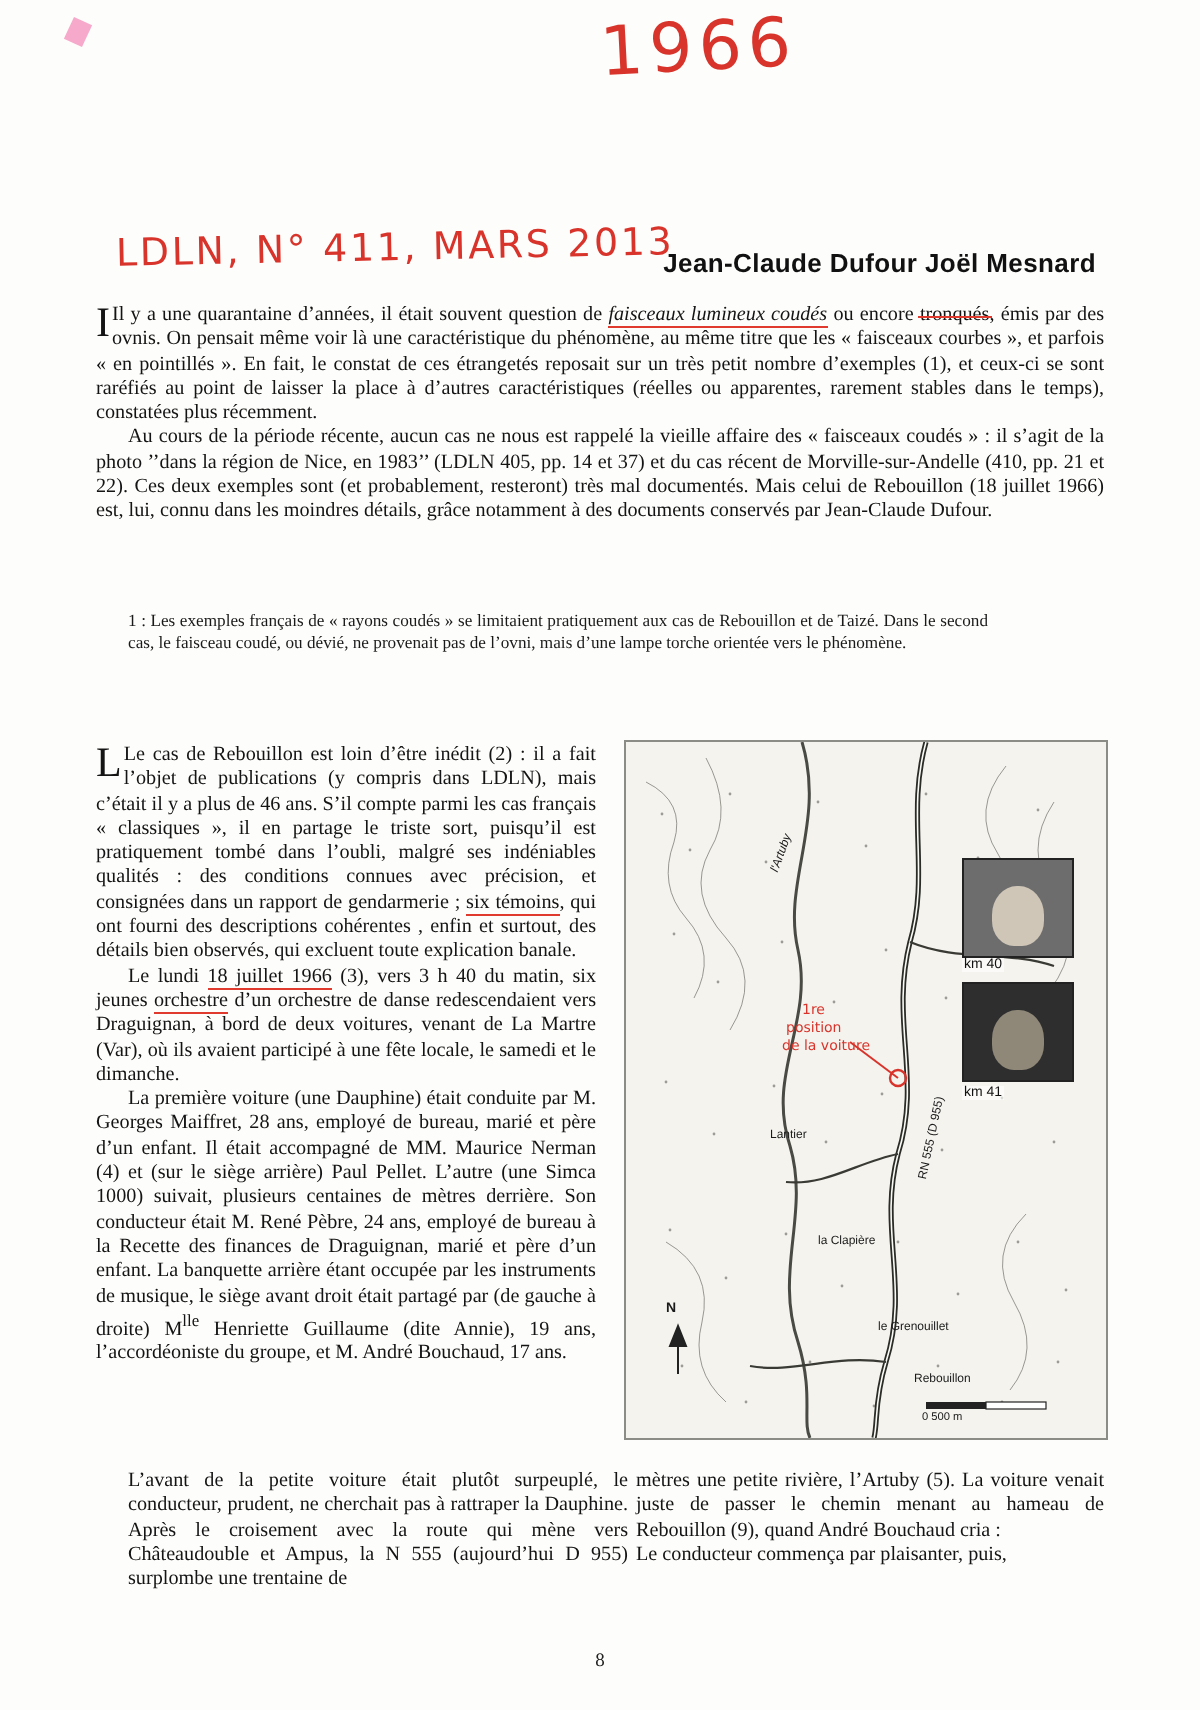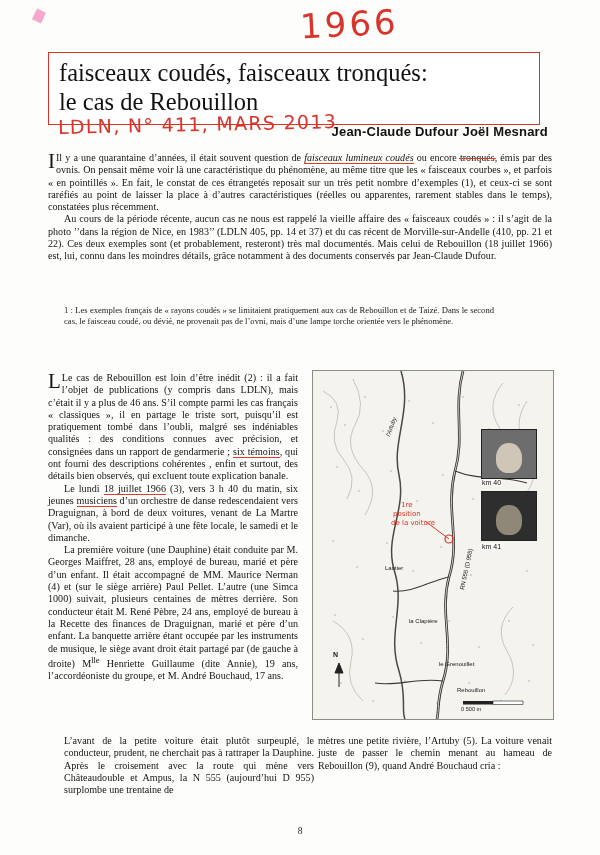--- a/index.html
+++ b/index.html
@@ -203,43 +203,39 @@
 </style>
 </head>
 <body>
 
 <div class="page">
 
   <div class="pink-mark"></div>
 
   <div class="year">1966</div>
 
-  <div class="title-box">
-    <div class="title-line1">faisceaux coudés, faisceaux tronqués:</div>
-    <div class="title-line2">le cas de Rebouillon</div>
-  </div>
 
   <div class="ref-line">LDLN, N° 411, MARS 2013</div>
   <div class="authors">Jean-Claude Dufour   Joël Mesnard</div>
 
   <div class="col" id="intro">
     <p class="noind">
       <span class="dropcap">I</span><span>Il y a une quarantaine d’années, il était souvent question de </span><span class="hl-italic u-red">faisceaux lumineux coudés</span><span> ou encore </span><span class="strike-red">tronqués</span><span>, émis par des ovnis. On pensait même voir là une caractéristique du phénomène, au même titre que les « faisceaux courbes », et parfois « en pointillés ».  En fait, le constat de ces étrangetés reposait sur un très petit nombre d’exemples (1), et ceux-ci se sont raréfiés au point de laisser la place à d’autres caractéristiques (réelles ou apparentes, rarement stables dans le temps), constatées plus récemment.</span>
     </p>
     <p>Au cours de la période récente, aucun cas ne nous est rappelé la vieille affaire des « faisceaux coudés » : il s’agit de la photo ’’dans la région de Nice, en 1983’’ (LDLN 405, pp. 14 et 37) et du cas récent de Morville-sur-Andelle (410, pp. 21 et 22). Ces deux exemples sont (et probablement, resteront) très mal documentés. Mais celui de Rebouillon (18 juillet 1966) est, lui, connu dans les moindres détails, grâce notamment à des documents conservés par Jean-Claude Dufour.</p>
   </div>
 
   <div class="footnote">1 : Les exemples français de « rayons coudés » se limitaient pratiquement aux cas de Rebouillon et de Taizé. Dans le second cas, le faisceau coudé, ou dévié, ne provenait pas de l’ovni, mais d’une lampe torche orientée vers le phénomène.</div>
 
   <div class="col" id="leftcol">
     <p class="noind">
       <span class="dropcap">L</span><span>Le cas de Rebouillon est loin d’être inédit (2) : il a fait l’objet de publications (y compris dans LDLN), mais c’était il y a plus de 46 ans. S’il compte parmi les cas français « classiques », il en partage le triste sort, puisqu’il est pratiquement tombé dans l’oubli, malgré ses indéniables qualités : des conditions connues avec précision, et consignées dans un rapport de gendarmerie ; </span><span class="u-red">six témoins</span><span>, qui ont fourni des descriptions cohérentes , enfin et surtout, des détails bien observés, qui excluent toute explication banale.</span>
     </p>
     <p>
-      <span>Le lundi </span><span class="u-red">18 juillet 1966</span><span> (3), vers 3 h 40 du matin, six jeunes </span><span class="u-red">musiciens</span><span> d’un orchestre de danse redescendaient vers Draguignan, à bord de deux voitures, venant de La Martre (Var), où ils avaient participé à une fête locale, le samedi et le dimanche.</span>
+      <span>Le lundi </span><span class="u-red">18 juillet 1966</span><span> (3), vers 3 h 40 du matin, six jeunes </span><span class="u-red">orchestre</span><span> d’un orchestre de danse redescendaient vers Draguignan, à bord de deux voitures, venant de La Martre (Var), où ils avaient participé à une fête locale, le samedi et le dimanche.</span>
     </p>
     <p>
       <span>La première voiture (une Dauphine) était conduite par M. Georges Maiffret, 28 ans, employé de bureau, marié et père d’un enfant. Il était accompagné de MM. Maurice Nerman (4) et (sur le siège arrière) Paul Pellet. L’autre (une Simca 1000) suivait, plusieurs centaines de mètres derrière.  Son conducteur était M. René Pèbre, 24 ans, employé de bureau à la Recette des finances de Draguignan, marié et père d’un enfant. La banquette arrière étant occupée par les instruments de musique, le siège avant droit était partagé par (de gauche à droite) M</span><sup>lle</sup><span> Henriette Guillaume (dite Annie), 19 ans, l’accordéoniste du groupe, et M. André Bouchaud, 17 ans.</span>
     </p>
   </div>
 
   <div class="mapbox">
     <svg class="map-canvas" viewBox="0 0 240 348" preserveAspectRatio="none">
       <rect x="0" y="0" width="240" height="348" fill="#f4f3ee"></rect>
       <g stroke="#6b6b63" stroke-width="0.4" fill="none" opacity="0.85">
@@ -340,16 +336,17 @@
     <div class="map-text" style="left:72px; top:64px; font-size:6px; font-style:italic; transform:rotate(-70deg); transform-origin:left top;">l'Artuby</div>
     <div class="map-text" style="left:148px; top:335px; font-size:5.6px;">0          500 m</div>
   </div>
 
   <div class="col" id="leftcol2">
     <p class="noind">L’avant de la petite voiture était plutôt surpeuplé, le conducteur, prudent, ne cherchait pas à rattraper la Dauphine. Après le croisement avec la route qui mène vers Châteaudouble et Ampus, la N 555 (aujourd’hui D 955) surplombe une trentaine de</p>
   </div>
 
   <div class="col" id="rightcol2">
     <p class="noind">mètres une petite rivière, l’Artuby (5). La voiture venait juste de passer le chemin menant au hameau de Rebouillon (9), quand André Bouchaud cria :</p>
+    <p class="noind">Le conducteur commença par plaisanter, puis,</p>
   </div>
 
   <div class="pagenum">8</div>
 </div>
 
 </body></html>

